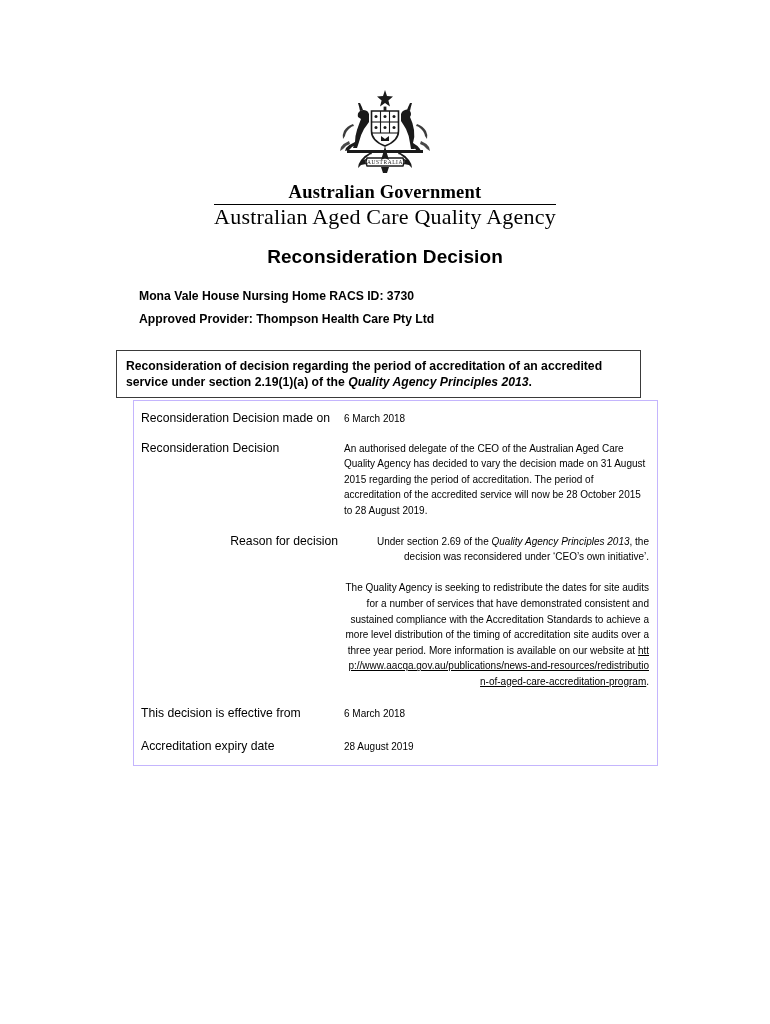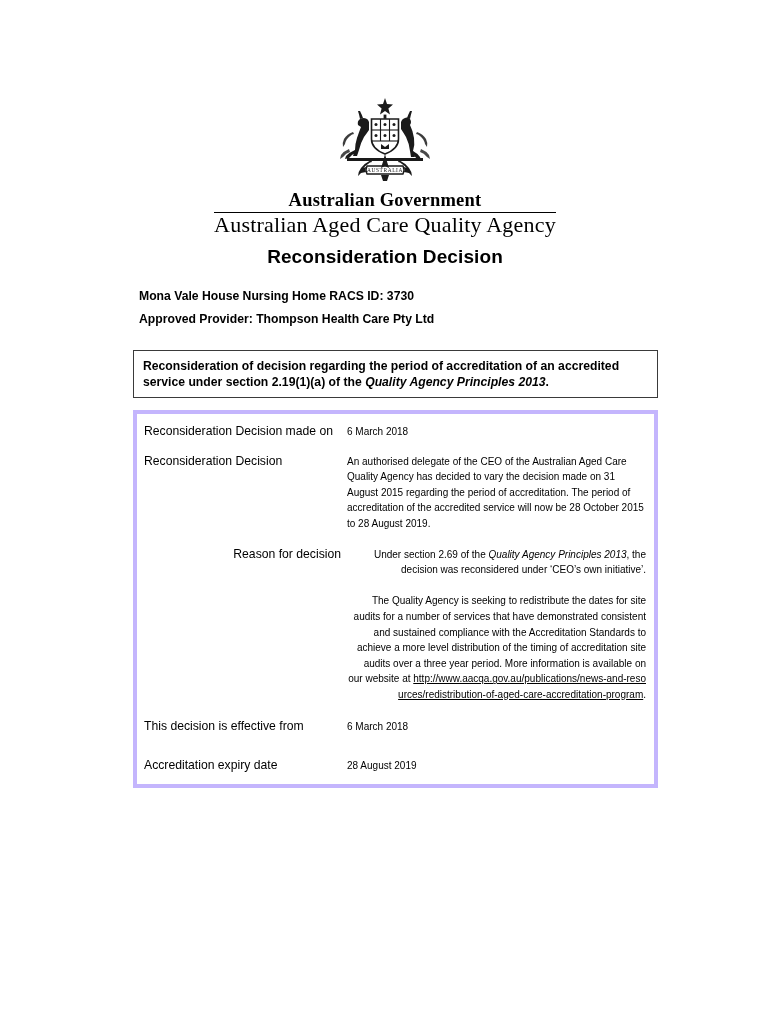--- a/index.html
+++ b/index.html
@@ -21,21 +21,21 @@
     width: 770px;
     height: 1024px;
     background: #ffffff;
     overflow: hidden;
   }
 
   
   .masthead {
     position: absolute;
     left: 0;
-    top: 92px;
+    top: 84px;
     width: 770px;
     text-align: center;
   }
   .crest {
     display: block;
     margin: 0 auto;
     width: 104px;
     height: 92px;
   }
   .gov-block {
@@ -87,44 +87,44 @@
   }
   .subject-lines div {
     font-size: 12.2px;
     font-weight: bold;
     line-height: 23px;
   }
 
   
   .scope-box {
     position: absolute;
-    left: 133px;
+    left: 116px;
     top: 350px;
     width: 525px;
     border: 1px solid #3a3a3a;
     box-sizing: border-box;
     padding: 8px 9px 7px 9px;
   }
   .scope-box p {
     margin: 0;
     font-size: 12.2px;
     font-weight: bold;
     line-height: 15.5px;
   }
   .scope-box i {
     font-style: italic;
   }
 
   
   .decision-table {
     position: absolute;
     left: 133px;
-    top: 410px;
+    top: 400px;
     width: 525px;
-    border: 4px solid #c4b5fd;
+    border: 1px solid #c4b5fd;
     box-sizing: border-box;
     padding: 6px 0 10px 0;
   }
   .row {
     display: flex;
     align-items: flex-start;
   }
   .row .label {
     width: 210px;
     flex: 0 0 210px;
@@ -137,21 +137,21 @@
     flex: 1 1 auto;
     box-sizing: border-box;
     padding-right: 8px;
     font-size: 10px;
     line-height: 15.6px;
   }
   .row.made-on { margin-top: 4px; }
   .row.decision { margin-top: 14px; }
   .row.reason   { margin-top: 15px; text-align: right; }
   .row.effective{ margin-top: 16px; }
-  .row.expiry   { margin-top: 24px; }
+  .row.expiry   { margin-top: 18px; }
 
   .value p {
     margin: 0;
   }
   .value p + p {
     margin-top: 15.6px;
   }
   .value p.extra-gap {
     margin-top: 31px;
   }

